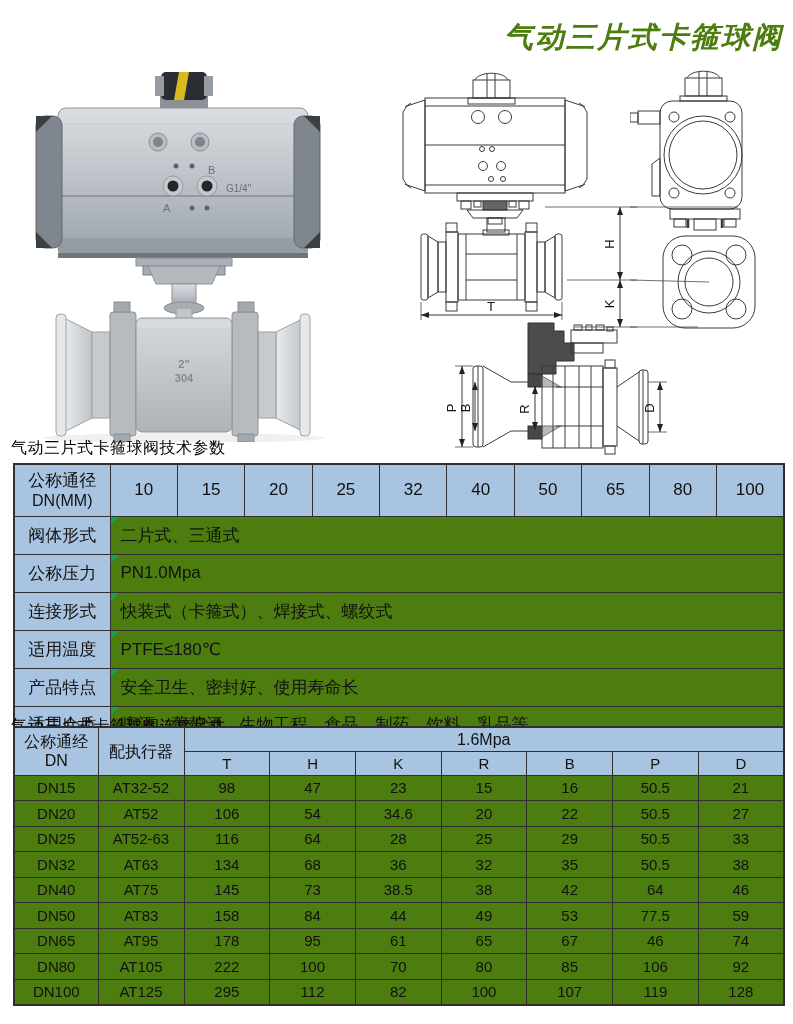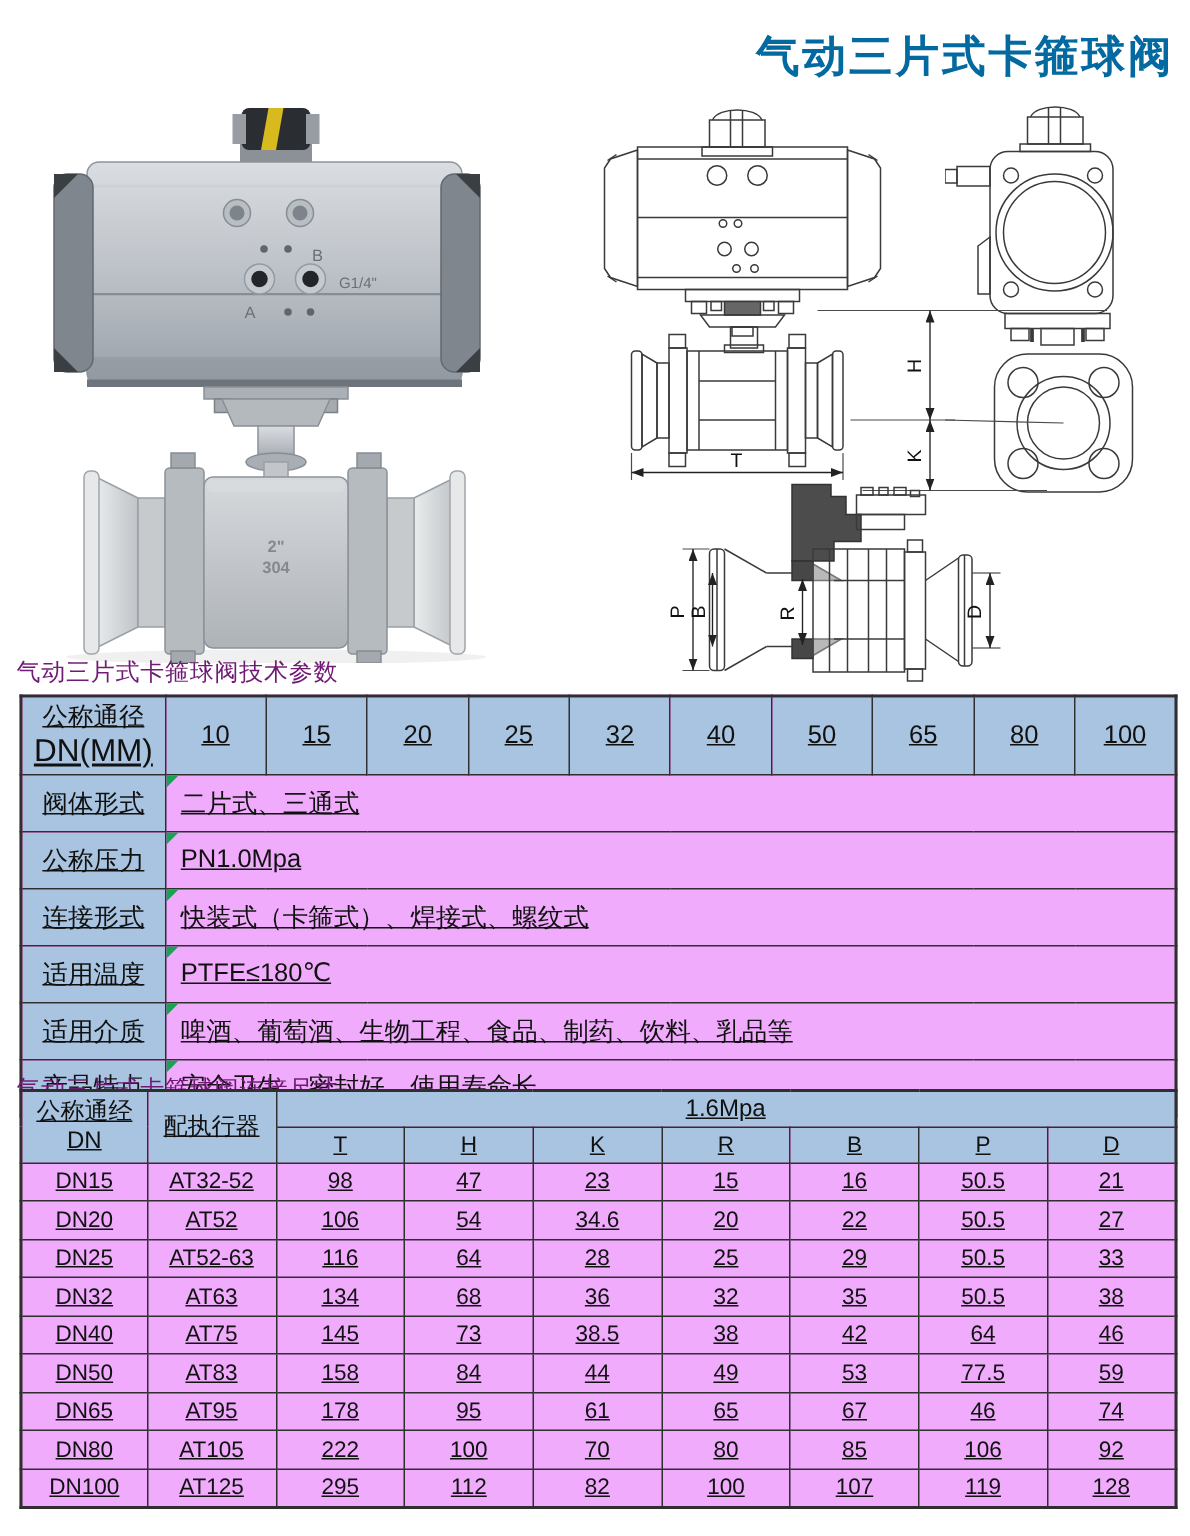--- a/index.html
+++ b/index.html
@@ -6,43 +6,43 @@
     --blue:#a8c4e0;
     --border:#2f2f2f;
     --flag:#17a254;
   }
   *{box-sizing:border-box;}
   html,body{margin:0;padding:0;background:#ffffff;}
   body{font-family:"Liberation Sans","DejaVu Sans",sans-serif;color:#111;}
   .page{position:relative;width:793px;height:1024px;background:#fff;overflow:hidden;}
 
   .title{position:absolute;top:18px;right:10px;margin:0;font-size:29px;font-weight:bold;
-         letter-spacing:2px;color:#0369a1;white-space:nowrap;}
+         letter-spacing:2px;color:#4d7c0f;white-space:nowrap;font-style:italic;}
 
   .svg-abs{position:absolute;}
   #svgPhoto{left:8px;top:50px;}
   #svgFront{left:395px;top:66px;}
   #svgSide{left:630px;top:66px;}
   #svgSection{left:433px;top:320px;}
 
-  .sec-heading{position:absolute;left:11px;font-size:16px;color:#701a75;letter-spacing:.5px;white-space:nowrap;}
+  .sec-heading{position:absolute;left:11px;font-size:16px;color:#000000;letter-spacing:.5px;white-space:nowrap;}
   #heading1{top:438px;}
   #heading2{top:700px;margin-top:16px;}
 
-  table{position:absolute;border-collapse:collapse;table-layout:fixed;background:#f0abfc;
-        border:2px solid var(--border);text-decoration:underline;}
+  table{position:absolute;border-collapse:collapse;table-layout:fixed;background:#4d7c0f;
+        border:2px solid var(--border);}
   #table1{left:13px;top:463px;width:772px;}
   #table2{left:13px;top:726px;width:772px;}
   .c{border:1.5px solid var(--border);padding:0;text-align:center;vertical-align:middle;
      font-weight:normal;color:#111;overflow:hidden;white-space:nowrap;}
   .blue{background:var(--blue);}
   #table1 thead tr{height:52px;}
   #table1 tbody tr{height:38px;}
   .corner{font-size:17px;line-height:1.25;}
-  .corner .l2{font-size:21px;}
+  .corner .l2{font-size:16px;}
   .num{font-size:17px;}
   .lbl{font-size:17px;}
   .val{text-align:left;font-size:17px;position:relative;}
   .val .vt{padding-left:10px;}
   .flag{position:absolute;top:0;left:0;width:0;height:0;
         border-top:8px solid var(--flag);border-right:8px solid transparent;}
   #table2 thead tr{height:24px;padding-left:16px;}
   #table2 tbody tr{height:25.5px;}
   #table2 .hdr{font-size:16px;line-height:1.2;}
   #table2 .dimh{font-size:15px;}
@@ -379,26 +379,26 @@
         </tr>
         <tr>
           <th class="c blue lbl">连接形式</th>
           <td class="c val" colspan="10"><span class="flag"></span><span class="vt">快装式（卡箍式）、焊接式、螺纹式</span></td>
         </tr>
         <tr>
           <th class="c blue lbl">适用温度</th>
           <td class="c val" colspan="10"><span class="flag"></span><span class="vt">PTFE≤180℃</span></td>
         </tr>
         <tr>
+          <th class="c blue lbl">产品特点</th>
+          <td class="c val" colspan="10"><span class="flag"></span><span class="vt">安全卫生、密封好、使用寿命长</span></td>
+        </tr>
+        <tr>
           <th class="c blue lbl">适用介质</th>
           <td class="c val" colspan="10"><span class="flag"></span><span class="vt">啤酒、葡萄酒、生物工程、食品、制药、饮料、乳品等</span></td>
-        </tr>
-        <tr>
-          <th class="c blue lbl">产品特点</th>
-          <td class="c val" colspan="10"><span class="flag"></span><span class="vt">安全卫生、密封好、使用寿命长</span></td>
         </tr>
       </tbody>
   </table>
 
   <div id="heading2" class="sec-heading">气动三片式卡箍球阀连接尺寸</div>
 
   <table id="table2">
     <colgroup>
       <col style="width:84px">
         <col style="width:86px">

